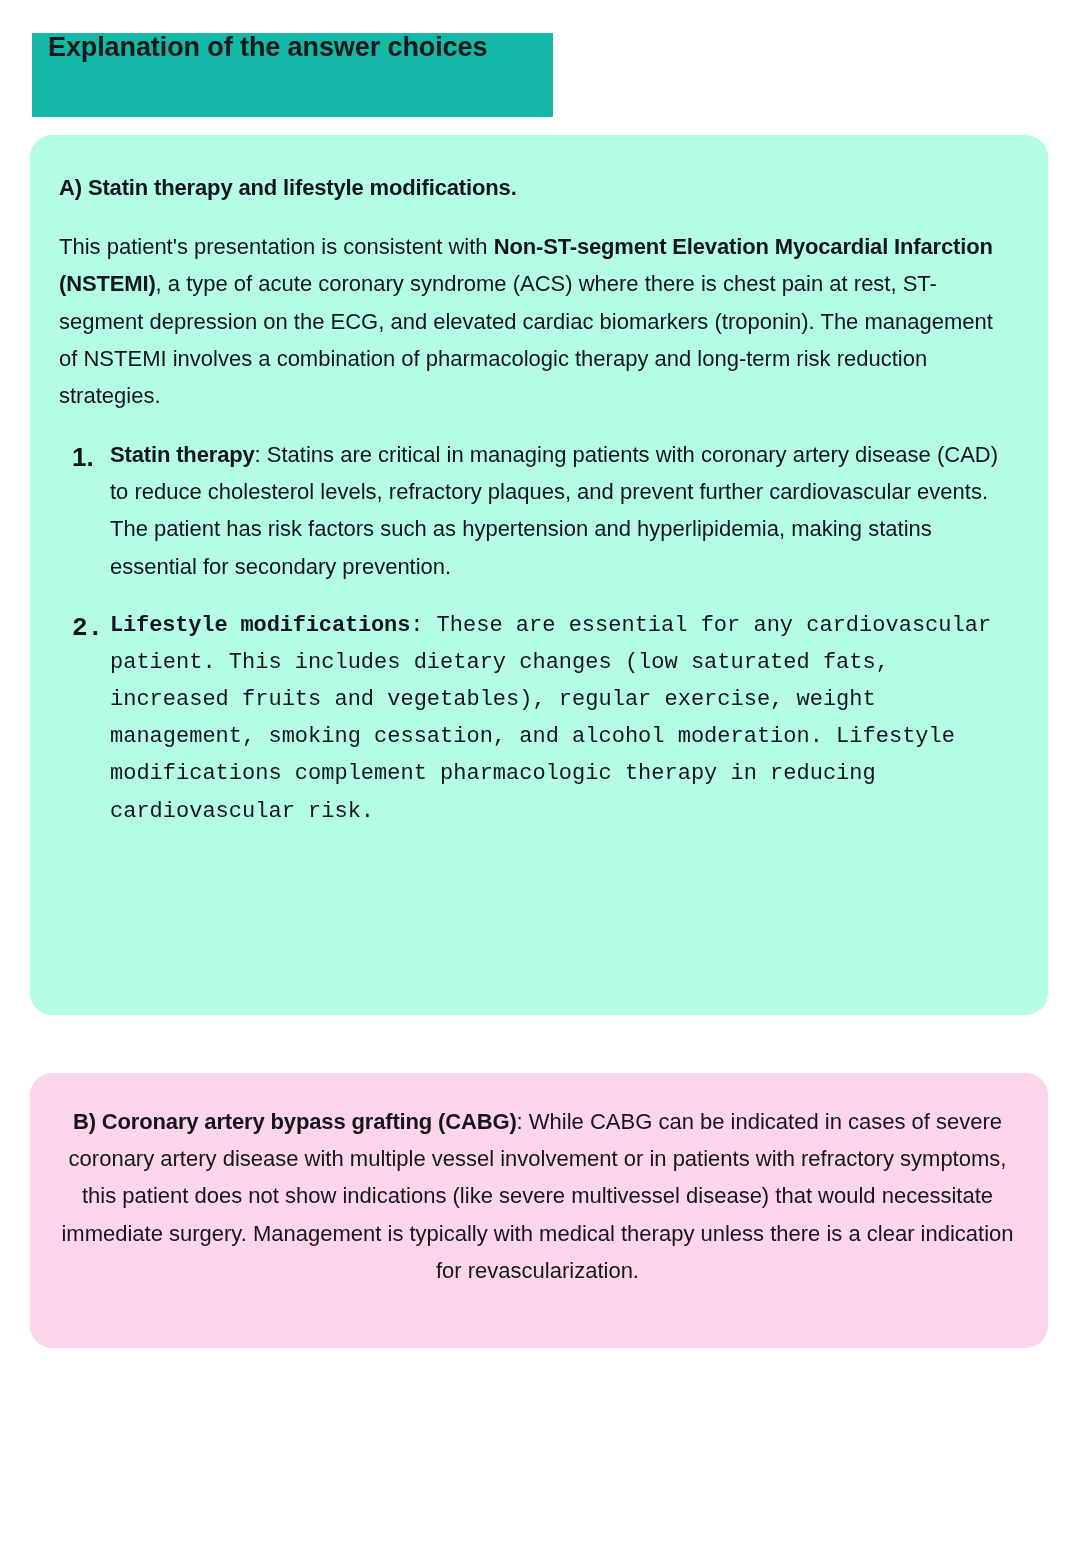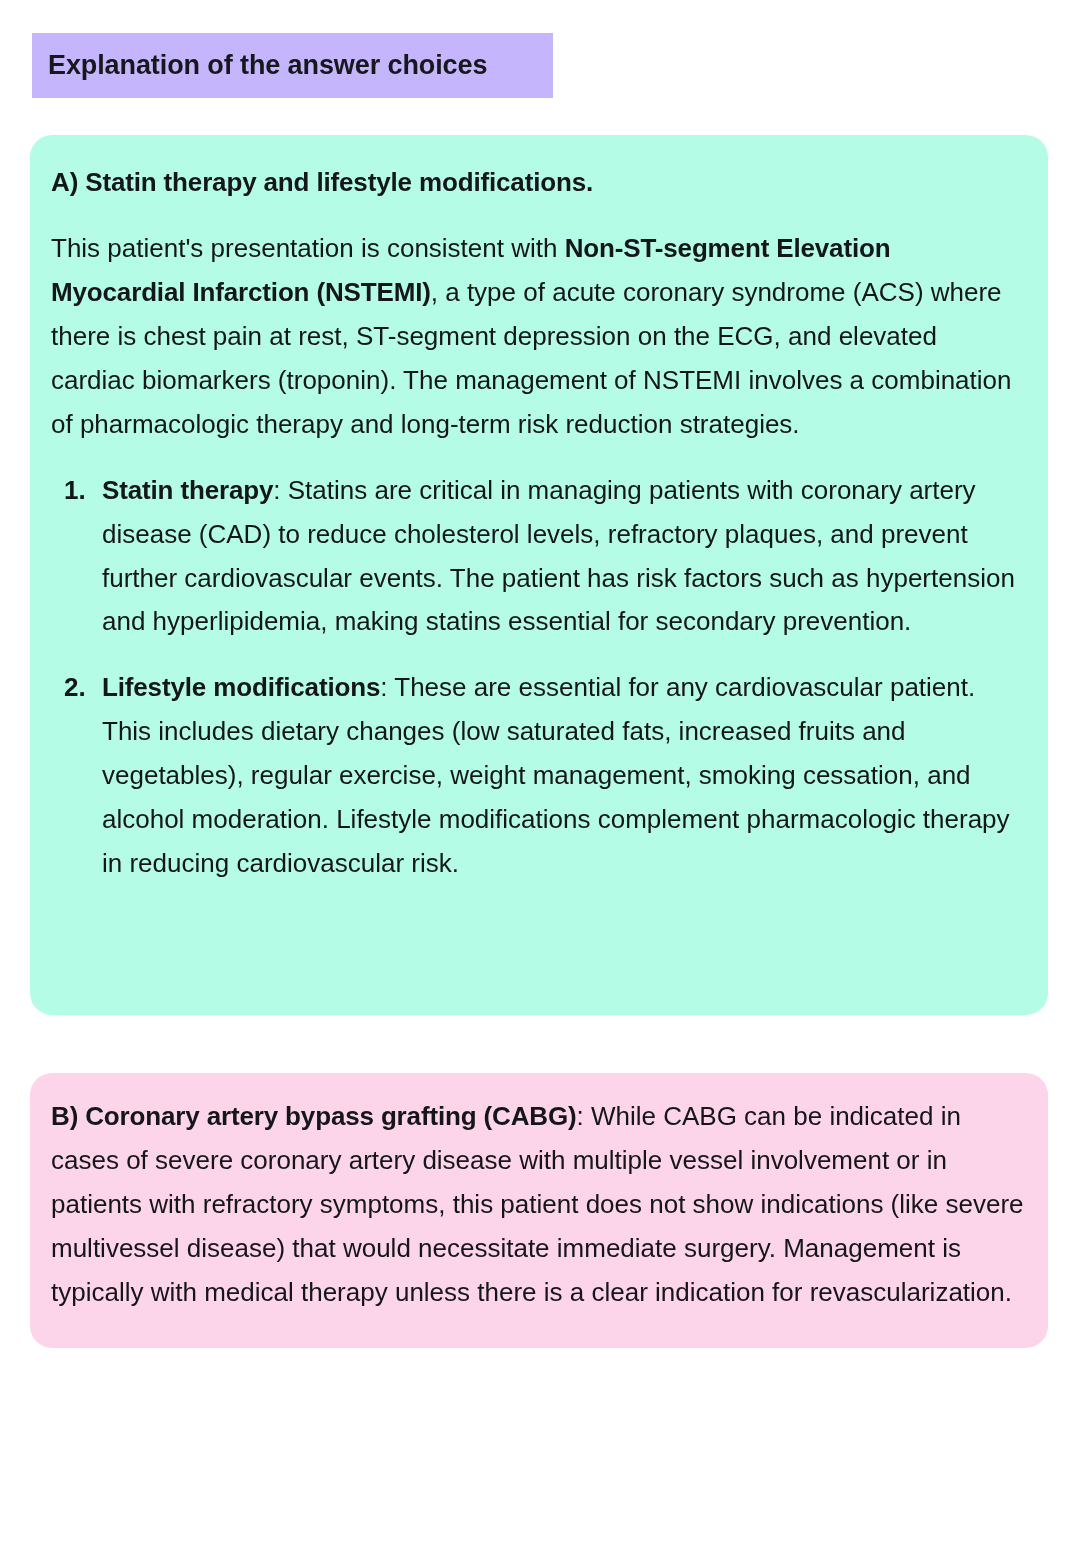--- a/index.html
+++ b/index.html
@@ -22,24 +22,23 @@
     box-sizing: border-box;
     overflow: hidden;
   }
 
   
   .title-band {
     position: absolute;
     left: 32px;
     top: 33px;
     width: 521px;
-    height: 65px;
-    background: #c4b5fd;
+    height: 84px;
+    background: #14b8a6;
     display: flex;
-    align-items: center;
     box-sizing: border-box;
     padding-left: 16px;
   }
   .title-band .title-text {
     font-size: 27px;
     font-weight: 700;
     letter-spacing: -0.1px;
     color: #17181c;
     line-height: 1.1;
   }
@@ -59,22 +58,22 @@
     min-height: 880px;
   }
   .card-pink {
     top: 1073px;
     background: #fcd5ea;
     min-height: 275px;
     padding: 22px 24px 24px 18px;
   }
 
   .card p, .card li, .card .heading {
-    margin: 0;
-    font-size: 26px;
+    margin: 8px;
+    font-size: 22px;
     line-height: 1.69;
     color: #15161a;
   }
 
   .card .heading {
     font-weight: 700;
     letter-spacing: -0.15px;
   }
 
   .choice-heading {
@@ -99,38 +98,40 @@
     counter-reset: kp;
   }
   ol.numbered > li {
     counter-increment: kp;
     position: relative;
     padding-left: 54px;
     margin-bottom: 22px;
   }
   ol.numbered > li:last-child {
     margin-bottom: 0;
+    font-family: Liberation Mono, monospace;
   }
   ol.numbered > li::before {
     content: counter(kp) ".";
     position: absolute;
     left: 16px;
     top: 0;
     font-weight: 700;
     font-size: 26px;
     line-height: 1.69;
   }
 
   .inline-b {
     font-weight: 700;
     letter-spacing: -0.15px;
   }
 
   .pink-para {
     padding-left: 3px;
+    text-align: center;
   }
 </style>
 </head>
 <body>
 
 <div class="page">
 
   <div class="title-band">
     <span class="title-text">Explanation of the answer choices</span>
   </div>

